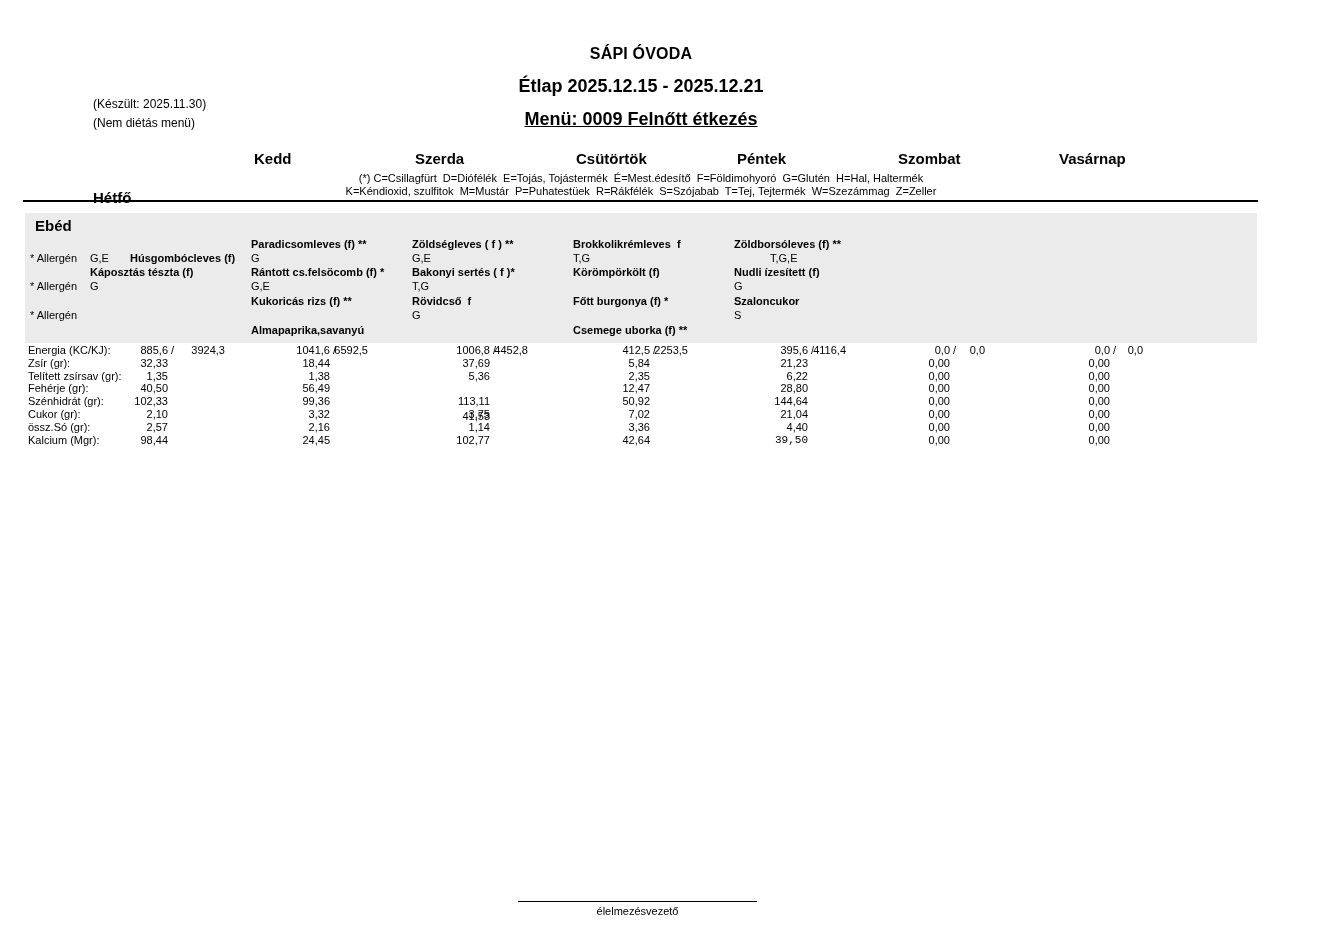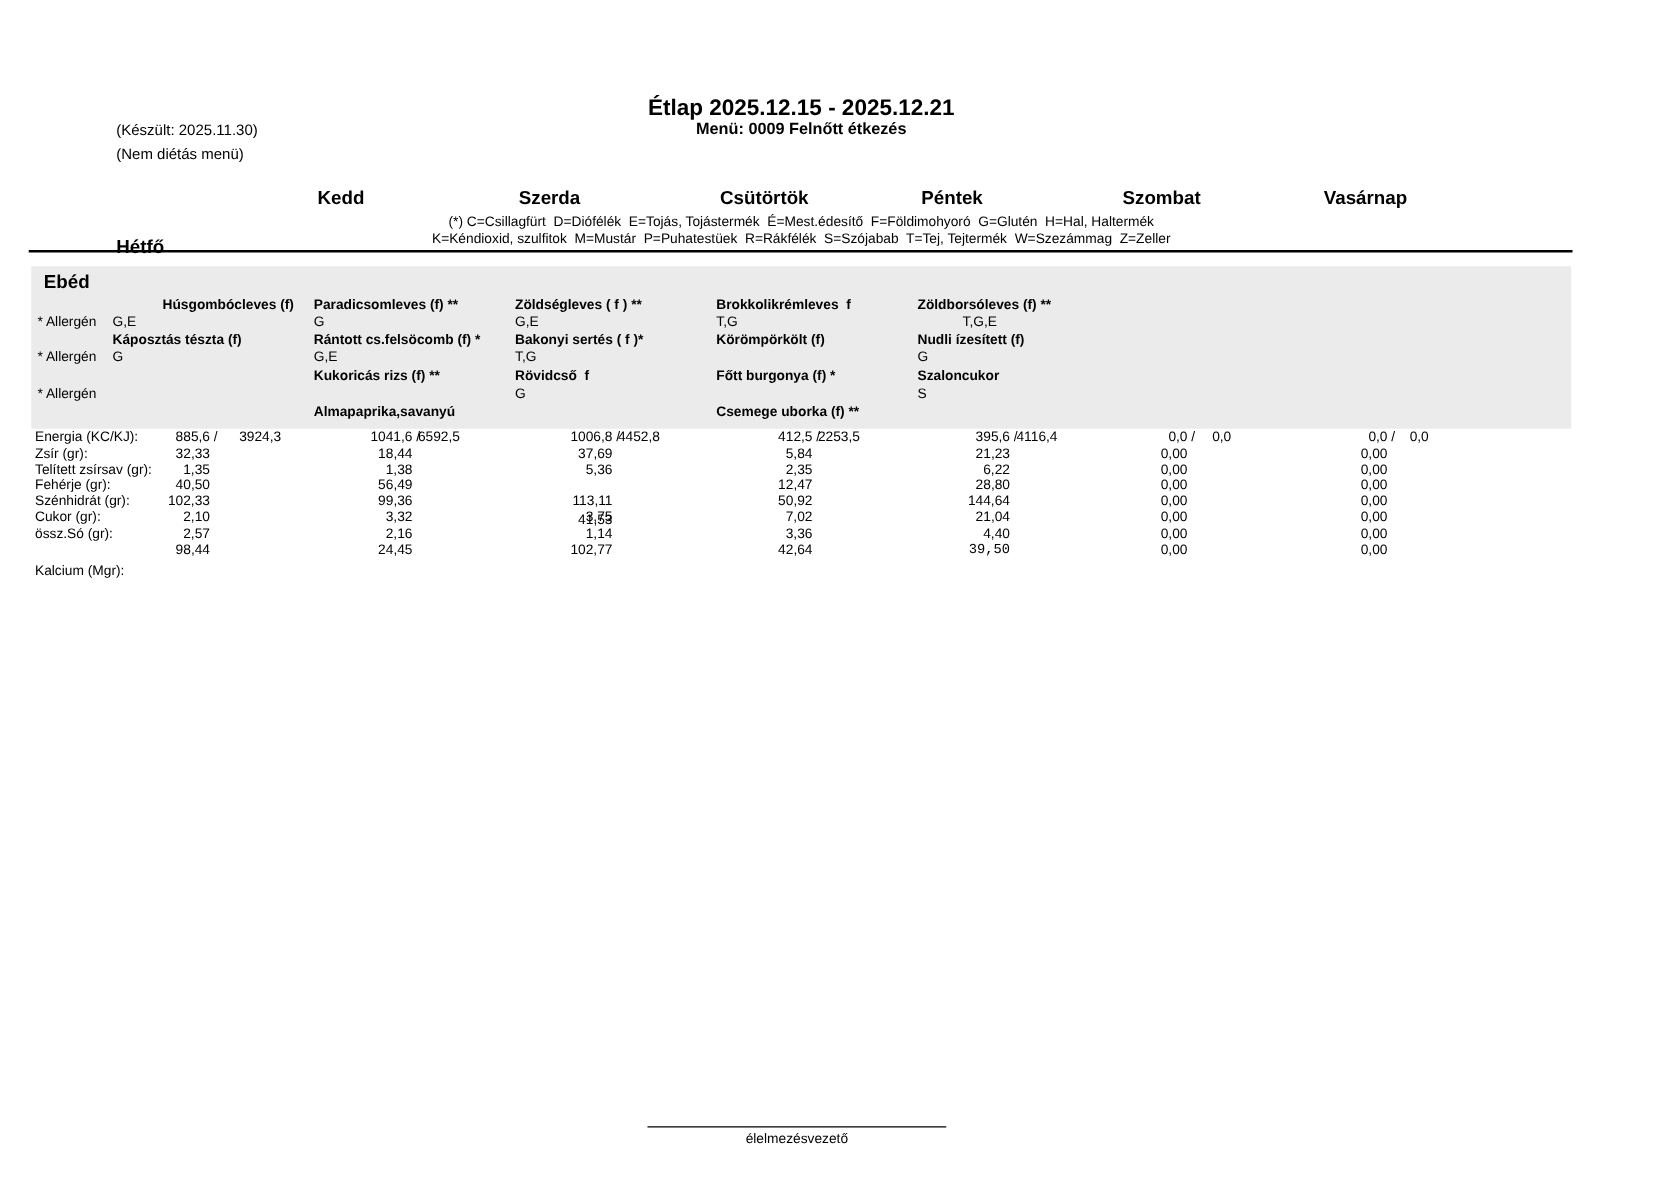--- a/index.html
+++ b/index.html
@@ -9,21 +9,21 @@
     font-family: "Liberation Sans", sans-serif;
     color: #000000;
     overflow: hidden;
   }
   .page { position: relative; width: 1337px; height: 944px; }
   .abs { position: absolute; white-space: pre; }
   .b { font-weight: bold; }
   .center-band { left: 25px; width: 1232px; text-align: center; }
   .facility { top: 45px; font-size: 16px; letter-spacing: .2px; }
   .etlap-title { top: 76px; font-size: 18px; }
-  .menu-line { top: 95px; font-size: 13px; }
+  .menu-line { top: 109px; font-size: 18px; text-decoration: underline; }
   .small-note { left: 93px; font-size: 12px; }
   .note-created { top: 85px; margin-top: 12px; }
   .note-diet { top: 116px; }
   .day-header { top: 150px; font-size: 15px; font-weight: bold; width: 161px; }
   .legend { font-size: 11px; }
   .legend1 { top: 172px; }
   .legend2 { top: 185px; }
   .rule { top: 200px; left: 23px; width: 1235px; height: 2px; background: #000; }
   .meal-box { top: 213px; left: 25px; width: 1232px; height: 130px; }
   .meal-title { top: 217px; left: 35px; font-size: 15px; font-weight: bold; }
@@ -34,20 +34,21 @@
   .nut-val { font-size: 11px; text-align: right; }
   .nut-slash { font-size: 11px; }
   .sig-line { top: 901px; left: 518px; width: 239px; height: 1px; background: #000; }
   .sig-text { top: 905px; left: 518px; width: 239px; text-align: center; font-size: 11px; }
 </style>
 </head>
 <body>
 
 <div class="page">
 
+  <div class="abs center-band facility b">SÁPI ÓVODA</div>
   <div class="abs small-note note-created">(Készült: 2025.11.30)</div>
   <div class="abs center-band etlap-title b">Étlap 2025.12.15 - 2025.12.21</div>
   <div class="abs small-note note-diet">(Nem diétás menü)</div>
   <div class="abs center-band menu-line b">Menü: 0009 Felnőtt étkezés</div>
 
   <div id="day-row">
       <div class="abs day-header" style="left: 93px; margin-top: 39px;">Hétfő</div>
       <div class="abs day-header" style="left: 254px;">Kedd</div>
       <div class="abs day-header" style="left: 415px;">Szerda</div>
       <div class="abs day-header" style="left: 576px;">Csütörtök</div>
@@ -58,21 +59,21 @@
 
   <div class="abs center-band legend legend1">(*) C=Csillagfürt  D=Diófélék  E=Tojás, Tojástermék  É=Mest.édesítő  F=Földimohyoró  G=Glutén  H=Hal, Haltermék</div>
   <div class="abs center-band legend legend2">K=Kéndioxid, szulfitok  M=Mustár  P=Puhatestüek  R=Rákfélék  S=Szójabab  T=Tej, Tejtermék  W=Szezámmag  Z=Zeller</div>
 
   <div class="abs rule"></div>
 
   <div class="abs meal-box" id="meal-box" style="background: rgb(235, 235, 235);"></div>
   <div class="abs meal-title">Ebéd</div>
 
   <div id="menu-grid">
-      <div class="abs dish" style="left: 90px; top: 238px; padding-left: 40px;">Húsgombócleves (f)</div>
+      <div class="abs dish" style="left: 90px; top: 252px; padding-left: 40px;">Húsgombócleves (f)</div>
       <div class="abs dish" style="left: 251px; top: 238px;">Paradicsomleves (f) **</div>
       <div class="abs dish" style="left: 412px; top: 238px;">Zöldségleves ( f ) **</div>
       <div class="abs dish" style="left: 573px; top: 238px;">Brokkolikrémleves  f</div>
       <div class="abs dish" style="left: 734px; top: 238px;">Zöldborsóleves (f) **</div>
       <div class="abs allerg-label" style="top: 252px;">* Allergén</div>
       <div class="abs allerg" style="left: 90px; top: 252px;">G,E</div>
       <div class="abs allerg" style="left: 251px; top: 252px;">G</div>
       <div class="abs allerg" style="left: 412px; top: 252px;">G,E</div>
       <div class="abs allerg" style="left: 573px; top: 252px;">T,G</div>
       <div class="abs allerg" style="left: 734px; top: 252px; margin-left: 36px;">T,G,E</div>
@@ -161,21 +162,21 @@
       <div class="abs nut-val" style="top: 408px; left: 865px; width: 85px;">0,00</div>
       <div class="abs nut-val" style="top: 408px; left: 1025px; width: 85px;">0,00</div>
       <div class="abs nut-label" style="top: 421px;">össz.Só (gr):</div>
       <div class="abs nut-val" style="top: 421px; left: 83px; width: 85px;">2,57</div>
       <div class="abs nut-val" style="top: 421px; left: 245px; width: 85px;">2,16</div>
       <div class="abs nut-val" style="top: 421px; left: 405px; width: 85px;">1,14</div>
       <div class="abs nut-val" style="top: 421px; left: 565px; width: 85px;">3,36</div>
       <div class="abs nut-val" style="top: 421px; left: 723px; width: 85px;">4,40</div>
       <div class="abs nut-val" style="top: 421px; left: 865px; width: 85px;">0,00</div>
       <div class="abs nut-val" style="top: 421px; left: 1025px; width: 85px;">0,00</div>
-      <div class="abs nut-label" style="top: 451px; text-align: center;">Kalcium (Mgr):</div>
+      <div class="abs nut-label" style="top: 434px; text-align: center;">Kalcium (Mgr):</div>
       <div class="abs nut-val" style="top: 434px; left: 83px; width: 85px;">98,44</div>
       <div class="abs nut-val" style="top: 434px; left: 245px; width: 85px;">24,45</div>
       <div class="abs nut-val" style="top: 434px; left: 405px; width: 85px;">102,77</div>
       <div class="abs nut-val" style="top: 434px; left: 565px; width: 85px;">42,64</div>
       <div class="abs nut-val" style="top: 434px; left: 723px; width: 85px; font-family: Liberation Mono, monospace;">39,50</div>
       <div class="abs nut-val" style="top: 434px; left: 865px; width: 85px;">0,00</div>
       <div class="abs nut-val" style="top: 434px; left: 1025px; width: 85px;">0,00</div>
     </div>
 
   <div class="abs sig-line"></div>

